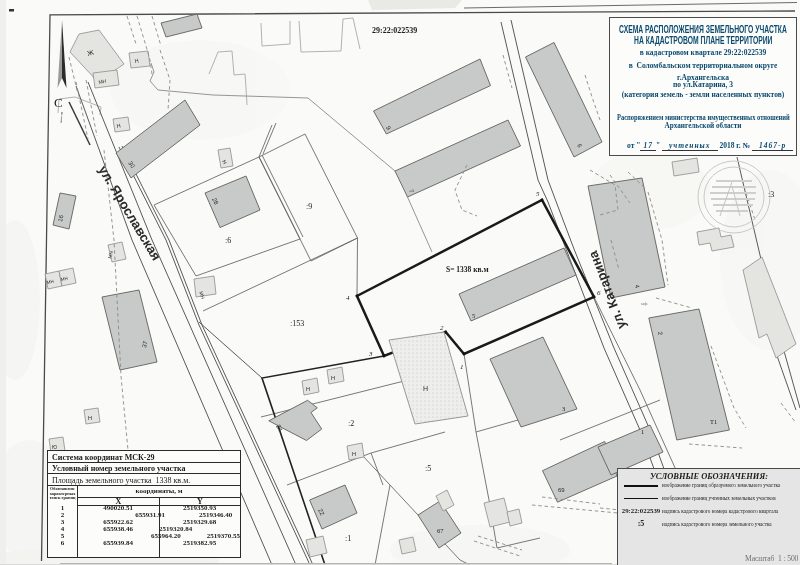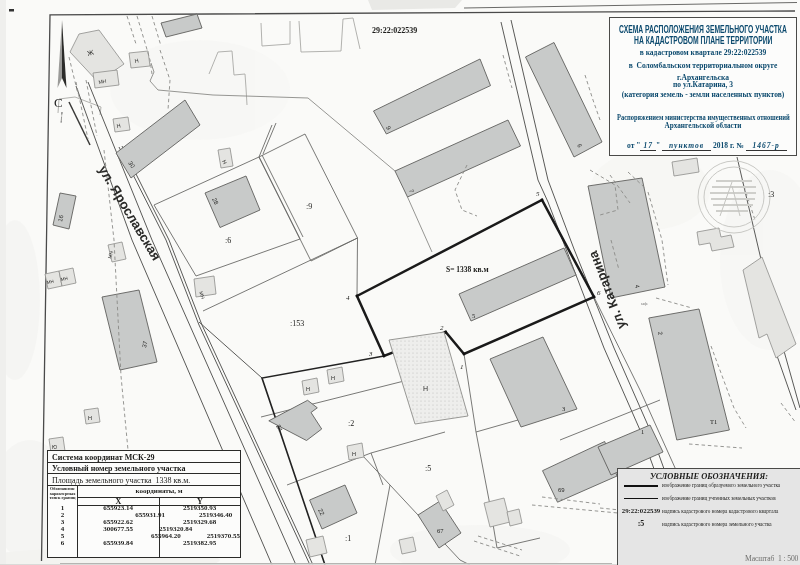--- a/index.html
+++ b/index.html
@@ -257,56 +257,56 @@
 <div style="position:absolute;left:609px;top:17px;width:188px;height:139px;background:#fcfcfb;border:1px solid #4a4a48;box-sizing:border-box;color:#0c4a6e;">
   <div style="position:absolute;top:5px;left:9px;white-space:nowrap;font-family:'Liberation Sans',sans-serif;font-size:10.5px;font-weight:bold;transform-origin:left center;transform:scaleX(0.645);">СХЕМА РАСПОЛОЖЕНИЯ ЗЕМЕЛЬНОГО УЧАСТКА</div>
   <div style="position:absolute;top:15.5px;left:24px;white-space:nowrap;font-family:'Liberation Sans',sans-serif;font-size:10.5px;font-weight:bold;transform-origin:left center;transform:scaleX(0.645);">НА КАДАСТРОВОМ ПЛАНЕ ТЕРРИТОРИИ</div>
   <div class="tl ser" style="top:30px;font-size:7.5px;font-weight:bold;">в кадастровом квартале 29:22:022539</div>
   <div class="tl ser" style="top:43px;font-size:7.5px;font-weight:bold;">в&nbsp; Соломбальском территориальном округе</div>
   <div class="tl ser" style="top:54.5px;font-size:7.5px;font-weight:bold;">г.Архангельска</div>
   <div class="tl ser" style="top:62px;font-size:7.5px;font-weight:bold;">по ул.Катарина, 3</div>
   <div class="tl ser" style="top:72px;font-size:7.5px;font-weight:bold;">(категория земель - земли населенных пунктов)</div>
   <div style="position:absolute;top:95.5px;left:7px;white-space:nowrap;font-family:'Liberation Serif',serif;font-size:7.2px;font-weight:bold;transform-origin:left center;transform:scaleX(0.9);">Распоряжением министерства имущественных отношений</div>
   <div class="tl ser" style="top:104px;font-size:7.2px;font-weight:bold;">Архангельской области</div>
-  <div class="tl ser" style="top:123px;font-size:7.5px;font-weight:bold;text-align:left;padding-left:17px;">от "<span class="hw">17</span>" <span class="hw" style="padding:0 7px;">пунктов</span> 2018 г. № <span class="hw" style="padding:0 7px;">1467-р</span></div>
+  <div class="tl ser" style="top:123px;font-size:7.5px;font-weight:bold;text-align:left;padding-left:17px;">от "<span class="hw">17</span>" <span class="hw" style="padding:0 7px;">учтенных</span> 2018 г. № <span class="hw" style="padding:0 7px;">1467-р</span></div>
 </div>
 
 <div class="ser" style="position:absolute;left:47px;top:450px;width:194px;height:108px;background:#fcfcfb;border:1.4px solid #2a2a28;box-sizing:border-box;color:#1b1b19;">
   <div style="font-size:8px;font-weight:bold;border-bottom:1px solid #2a2a28;padding:1.5px 0 1px 4px;height:8.2px;">Система координат МСК-29</div>
   <div style="font-size:8px;font-weight:bold;border-bottom:1px solid #2a2a28;padding:1.5px 0 1px 4px;height:8.2px;">Условный номер земельного участка</div>
   <div style="font-size:8px;font-weight:normal;border-bottom:1px solid #2a2a28;padding:1.5px 0 1px 4px;height:8.2px;">Площадь земельного участка&nbsp; 1338 кв.м.</div>
   <div style="position:relative;height:72px;">
 
     <div style="position:absolute;left:29px;top:0;bottom:0;border-left:1px solid #2a2a28;"></div>
     <div style="position:absolute;left:111px;top:10.5px;bottom:0;border-left:1px solid #2a2a28;"></div>
     <div style="position:absolute;left:30px;top:10.5px;right:0;border-top:1px solid #2a2a28;"></div>
     <div style="position:absolute;left:30px;top:18.5px;right:0;border-top:1px solid #2a2a28;"></div>
     <div style="position:absolute;left:0;width:29px;top:0;font-size:4.3px;font-weight:bold;text-align:center;line-height:4.6px;padding-top:1px;">Обозначение<br>характерных<br>точек границ</div>
     <div style="position:absolute;left:30px;right:0;top:1px;font-size:7px;font-weight:bold;text-align:center;">координаты, м</div>
     <div style="position:absolute;left:30px;width:81px;top:11px;font-size:8px;font-weight:bold;text-align:center;">X</div>
     <div style="position:absolute;left:112px;right:0;top:11px;font-size:8px;font-weight:bold;text-align:center;">Y</div>
     <div style="position:absolute;left:0;right:0;top:19px;font-size:7px;font-weight:bold;line-height:6.95px;">
       <div style="display:flex;">
             <span style="width:29px;text-align:center;">1</span>
-            <span style="width:82px;text-align:center;">655923.14</span>
+            <span style="width:82px;text-align:center;">490020.51</span>
             <span style="flex:1;text-align:center;">2519350.93</span>
           </div>
       <div style="display:flex;">
             <span style="width:29px;text-align:center;">2</span>
             <span style="width:82px;text-align:center;margin-left:32px;">655931.91</span>
             <span style="flex:1;text-align:center;">2519346.40</span>
           </div>
       <div style="display:flex;">
             <span style="width:29px;text-align:center;">3</span>
             <span style="width:82px;text-align:center;">655922.62</span>
             <span style="flex:1;text-align:center;">2519329.68</span>
           </div>
       <div style="display:flex;">
             <span style="width:29px;text-align:center;">4</span>
-            <span style="width:82px;text-align:center;">300677.55</span>
+            <span style="width:82px;text-align:center;">655938.46</span>
             <span style="flex:1;text-align:left;">2519320.84</span>
           </div>
       <div style="display:flex;">
             <span style="width:29px;text-align:center;">5</span>
             <span style="width:82px;text-align:center;margin-left:48px;">655964.20</span>
             <span style="flex:1;text-align:center;">2519370.55</span>
           </div>
       <div style="display:flex;">
             <span style="width:29px;text-align:center;">6</span>
             <span style="width:82px;text-align:center;">655939.84</span>

